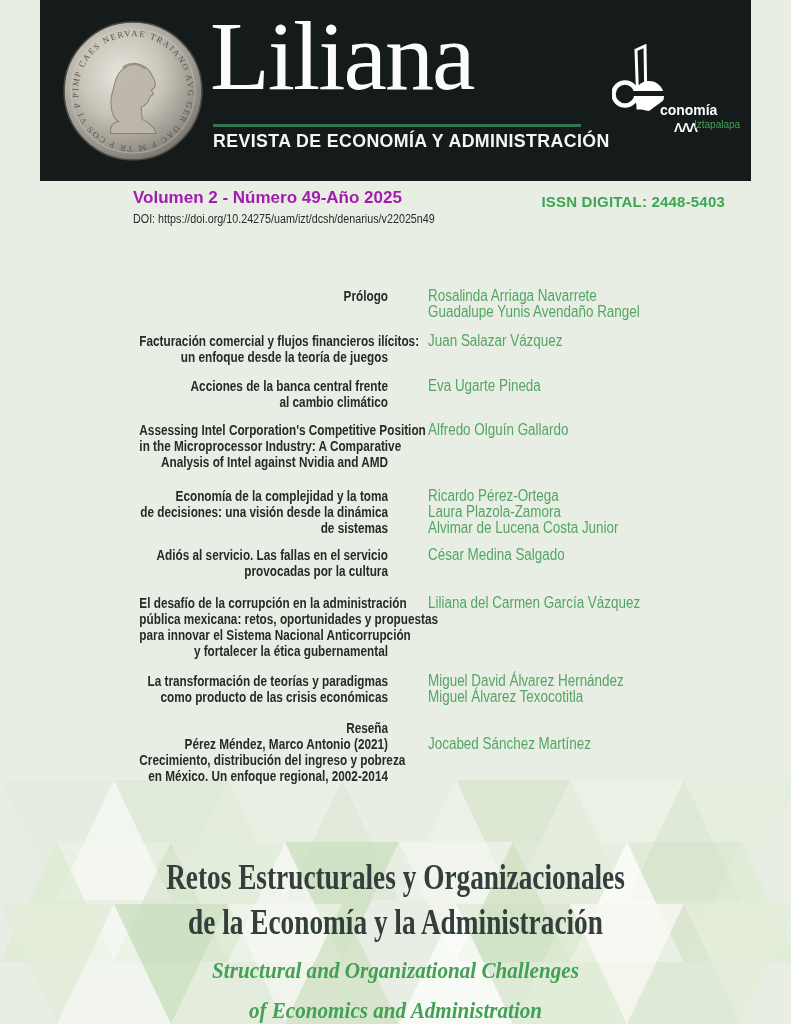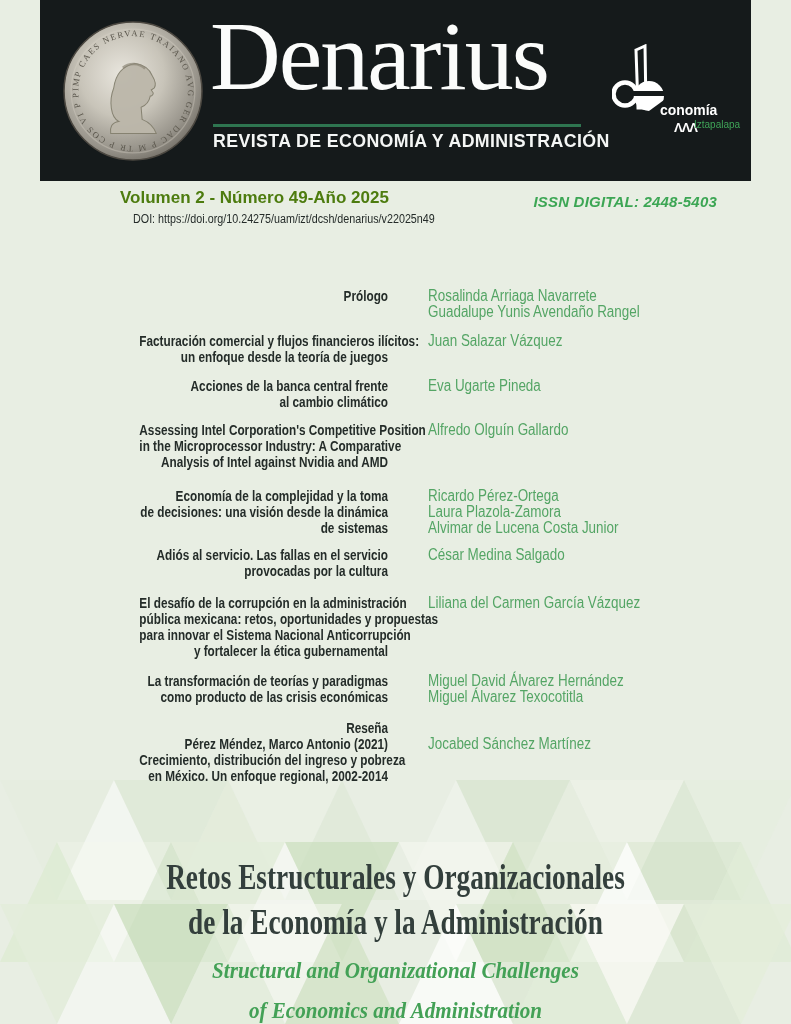--- a/index.html
+++ b/index.html
@@ -26,30 +26,30 @@
   .logo-mark{position:absolute;left:0;top:0;width:60px;height:72px;}
   .logo-word{
     position:absolute;left:48px;top:57px;font-size:15px;font-weight:bold;color:#ffffff;
     white-space:nowrap;transform:scaleX(.93);transform-origin:0 50%;
   }
   .logo-uam{position:absolute;left:62px;top:76px;font-size:13px;color:#fdfdfd;
     letter-spacing:-1px;font-weight:bold;}
   .logo-campus{position:absolute;left:82px;top:75px;font-size:10px;font-weight:normal;color:#3fa458;}
   
   .vol{
-    position:absolute;left:120px;top:188px;font-size:17px;font-weight:bold;color:#4d7c0f;
+    position:absolute;left:133px;top:188px;font-size:17px;font-weight:bold;color:#a21caf;
     white-space:nowrap;z-index:3;
   }
   .doi{
     position:absolute;left:133px;top:212px;font-size:12.5px;color:#242b29;white-space:nowrap;
     transform:scaleX(.86);transform-origin:0 50%;z-index:3;
   }
   .issn{
-    position:absolute;right:74px;top:193px;font-size:15px;font-weight:bold;color:#3ca654;
-    letter-spacing:0.2px;white-space:nowrap;z-index:3;font-style:italic;
+    position:absolute;right:66px;top:193px;font-size:15px;font-weight:bold;color:#3ca654;
+    letter-spacing:0.2px;white-space:nowrap;z-index:3;
   }
   
   .toc{position:absolute;left:0;top:0;width:791px;height:810px;z-index:3;}
   .toc-row{position:absolute;left:0;width:791px;}
   .toc-titles{position:absolute;left:92px;width:296px;
     font-size:14px;line-height:16px;font-weight:bold;color:#242c29;}
   .toc-titles .ln{white-space:nowrap;text-align:right;
     transform:scaleX(.84);transform-origin:100% 50%;}
   .toc-authors{position:absolute;left:428px;width:320px;
     font-size:16px;line-height:16px;color:#54a565;}
@@ -128,21 +128,21 @@
       <path d="M56 100 C48 96 46 80 51 67 C53 53 61 45 72 43 C80 44 86 48 89 55
                C92 60 93 64 91 67 L88 69 L90 72 C90 74 88 75 87 75 C86 80 83 84 78 86
                L79 98 C84 100 90 104 93 112 L48 112 C47 106 49 101 56 100 Z" fill="#bcb7aa" stroke="#84806f" stroke-width="1" opacity="0.95"></path>
       <path d="M60 47 C66 42 76 42 82 48" fill="none" stroke="#8d8878" stroke-width="2.5" opacity="0.7"></path>
       <path id="coinArc" fill="none" d="M70,70 m-54,0 a54,54 0 1,1 108,0 a54,54 0 1,1 -108,0"></path>
       <text font-size="8.5" letter-spacing="1.6" fill="#5a564c" font-family="Liberation Serif,serif">
         <textPath href="#coinArc">IMP CAES NERVAE TRAIANO AVG GER DAC P M TR P COS VI P P</textPath>
       </text>
     </svg>
 
-    <div class="masthead-title">Denarius</div>
+    <div class="masthead-title">Liliana</div>
     <div class="masthead-rule"></div>
     <div class="masthead-sub">REVISTA DE ECONOMÍA Y ADMINISTRACIÓN</div>
 
     <div class="logo">
       <svg class="logo-mark" viewBox="0 0 60 72">
         <circle cx="13" cy="50" r="11.5" fill="none" stroke="#ffffff" stroke-width="4.5"></circle>
         <path d="M24 6 L33 2 L34 64 L26 64 Z" fill="none" stroke="#ffffff" stroke-width="3"></path>
         <circle cx="37" cy="52" r="15" fill="#ffffff"></circle>
         <rect x="21" y="47" width="31" height="5" fill="#151a1b"></rect>
         <path d="M37 67 L52 56 L52 67 Z" fill="#151a1b"></path>

